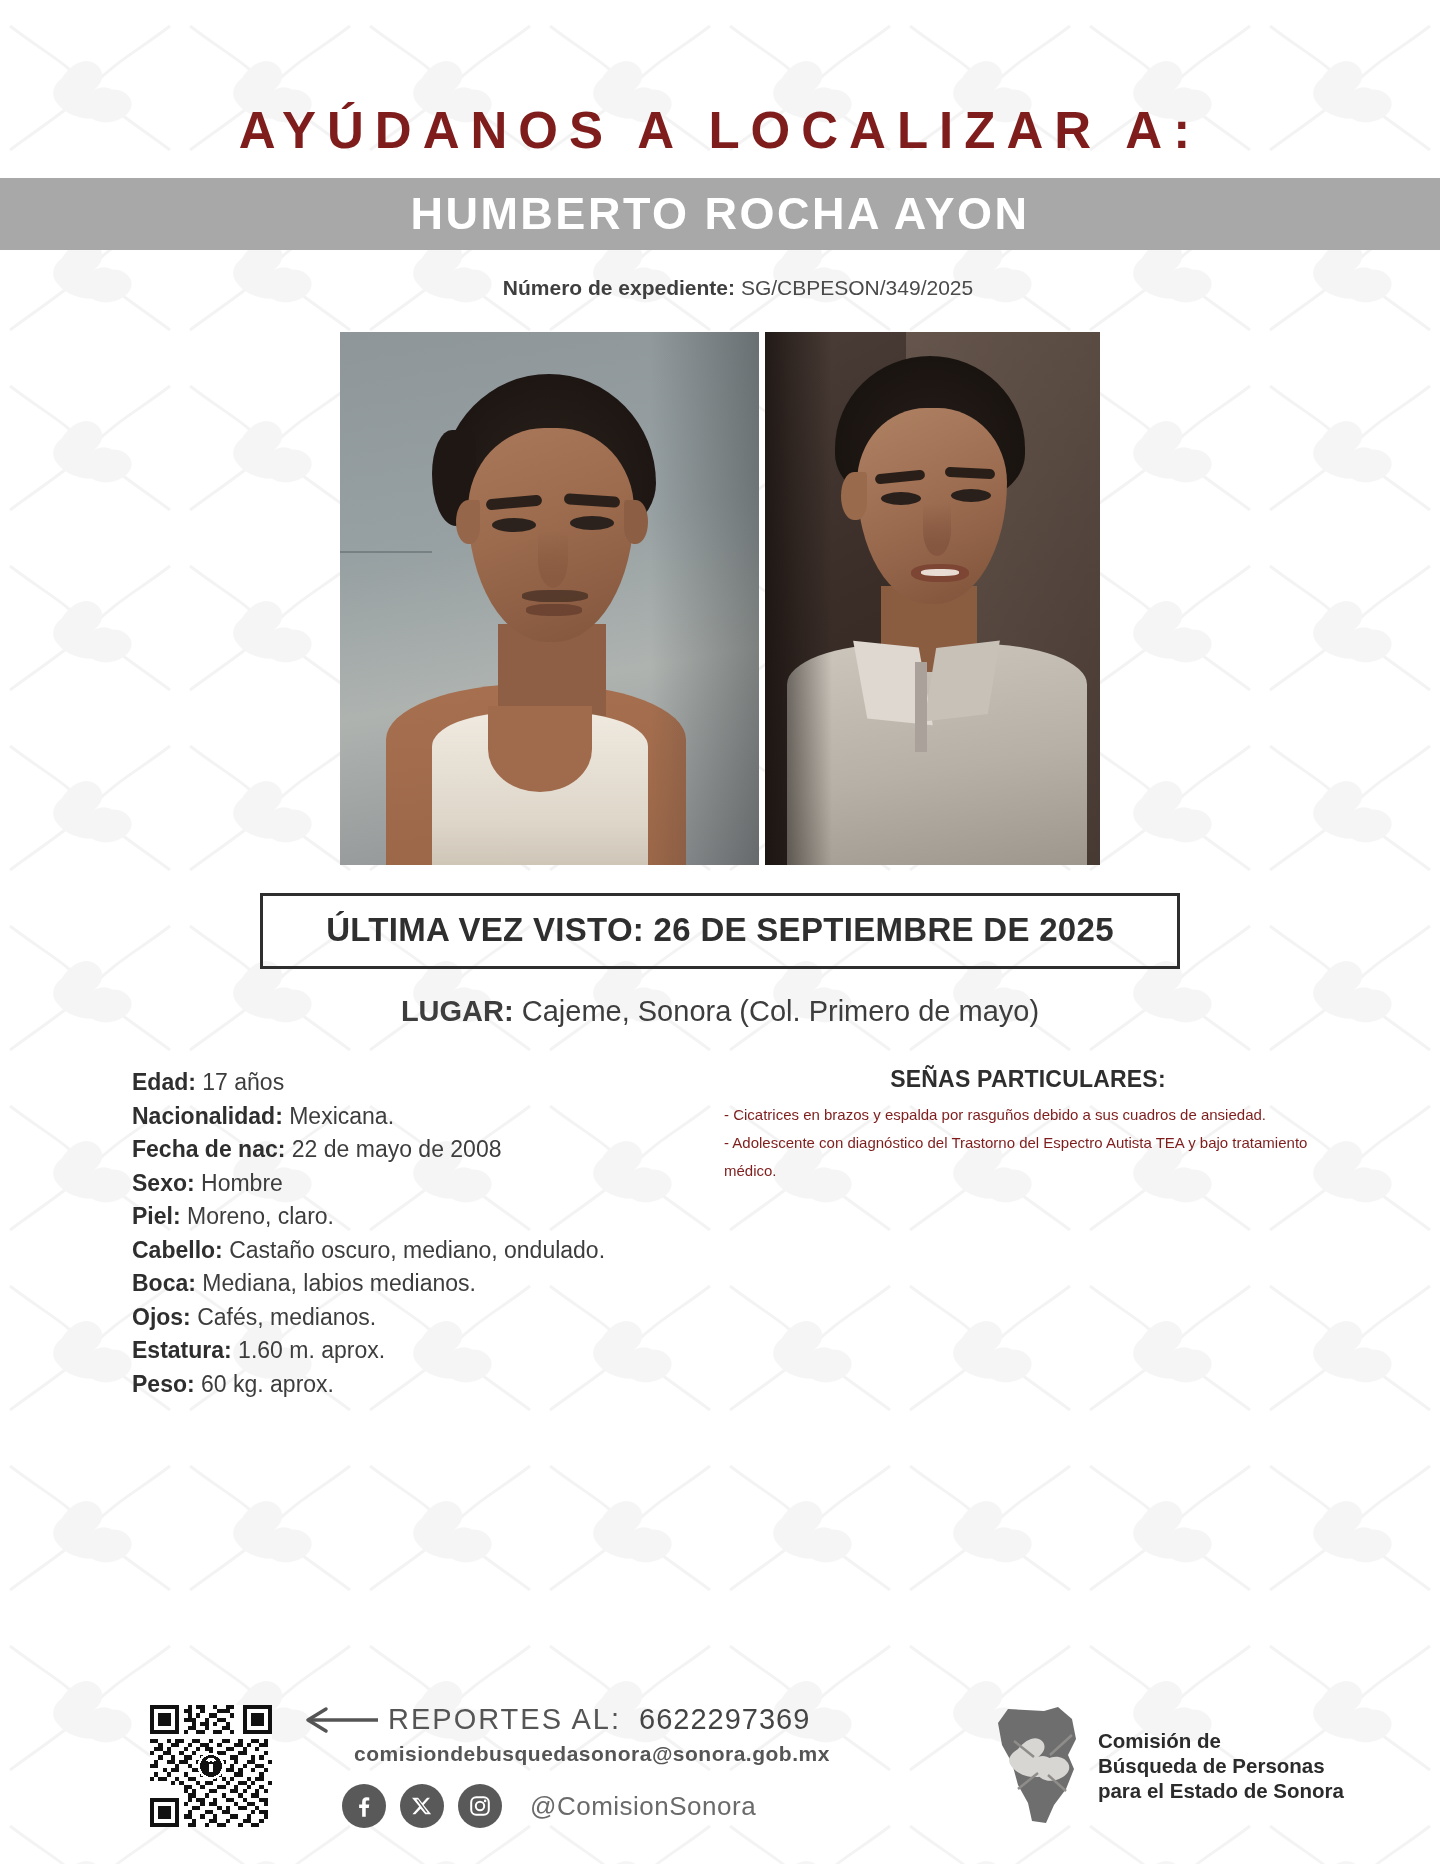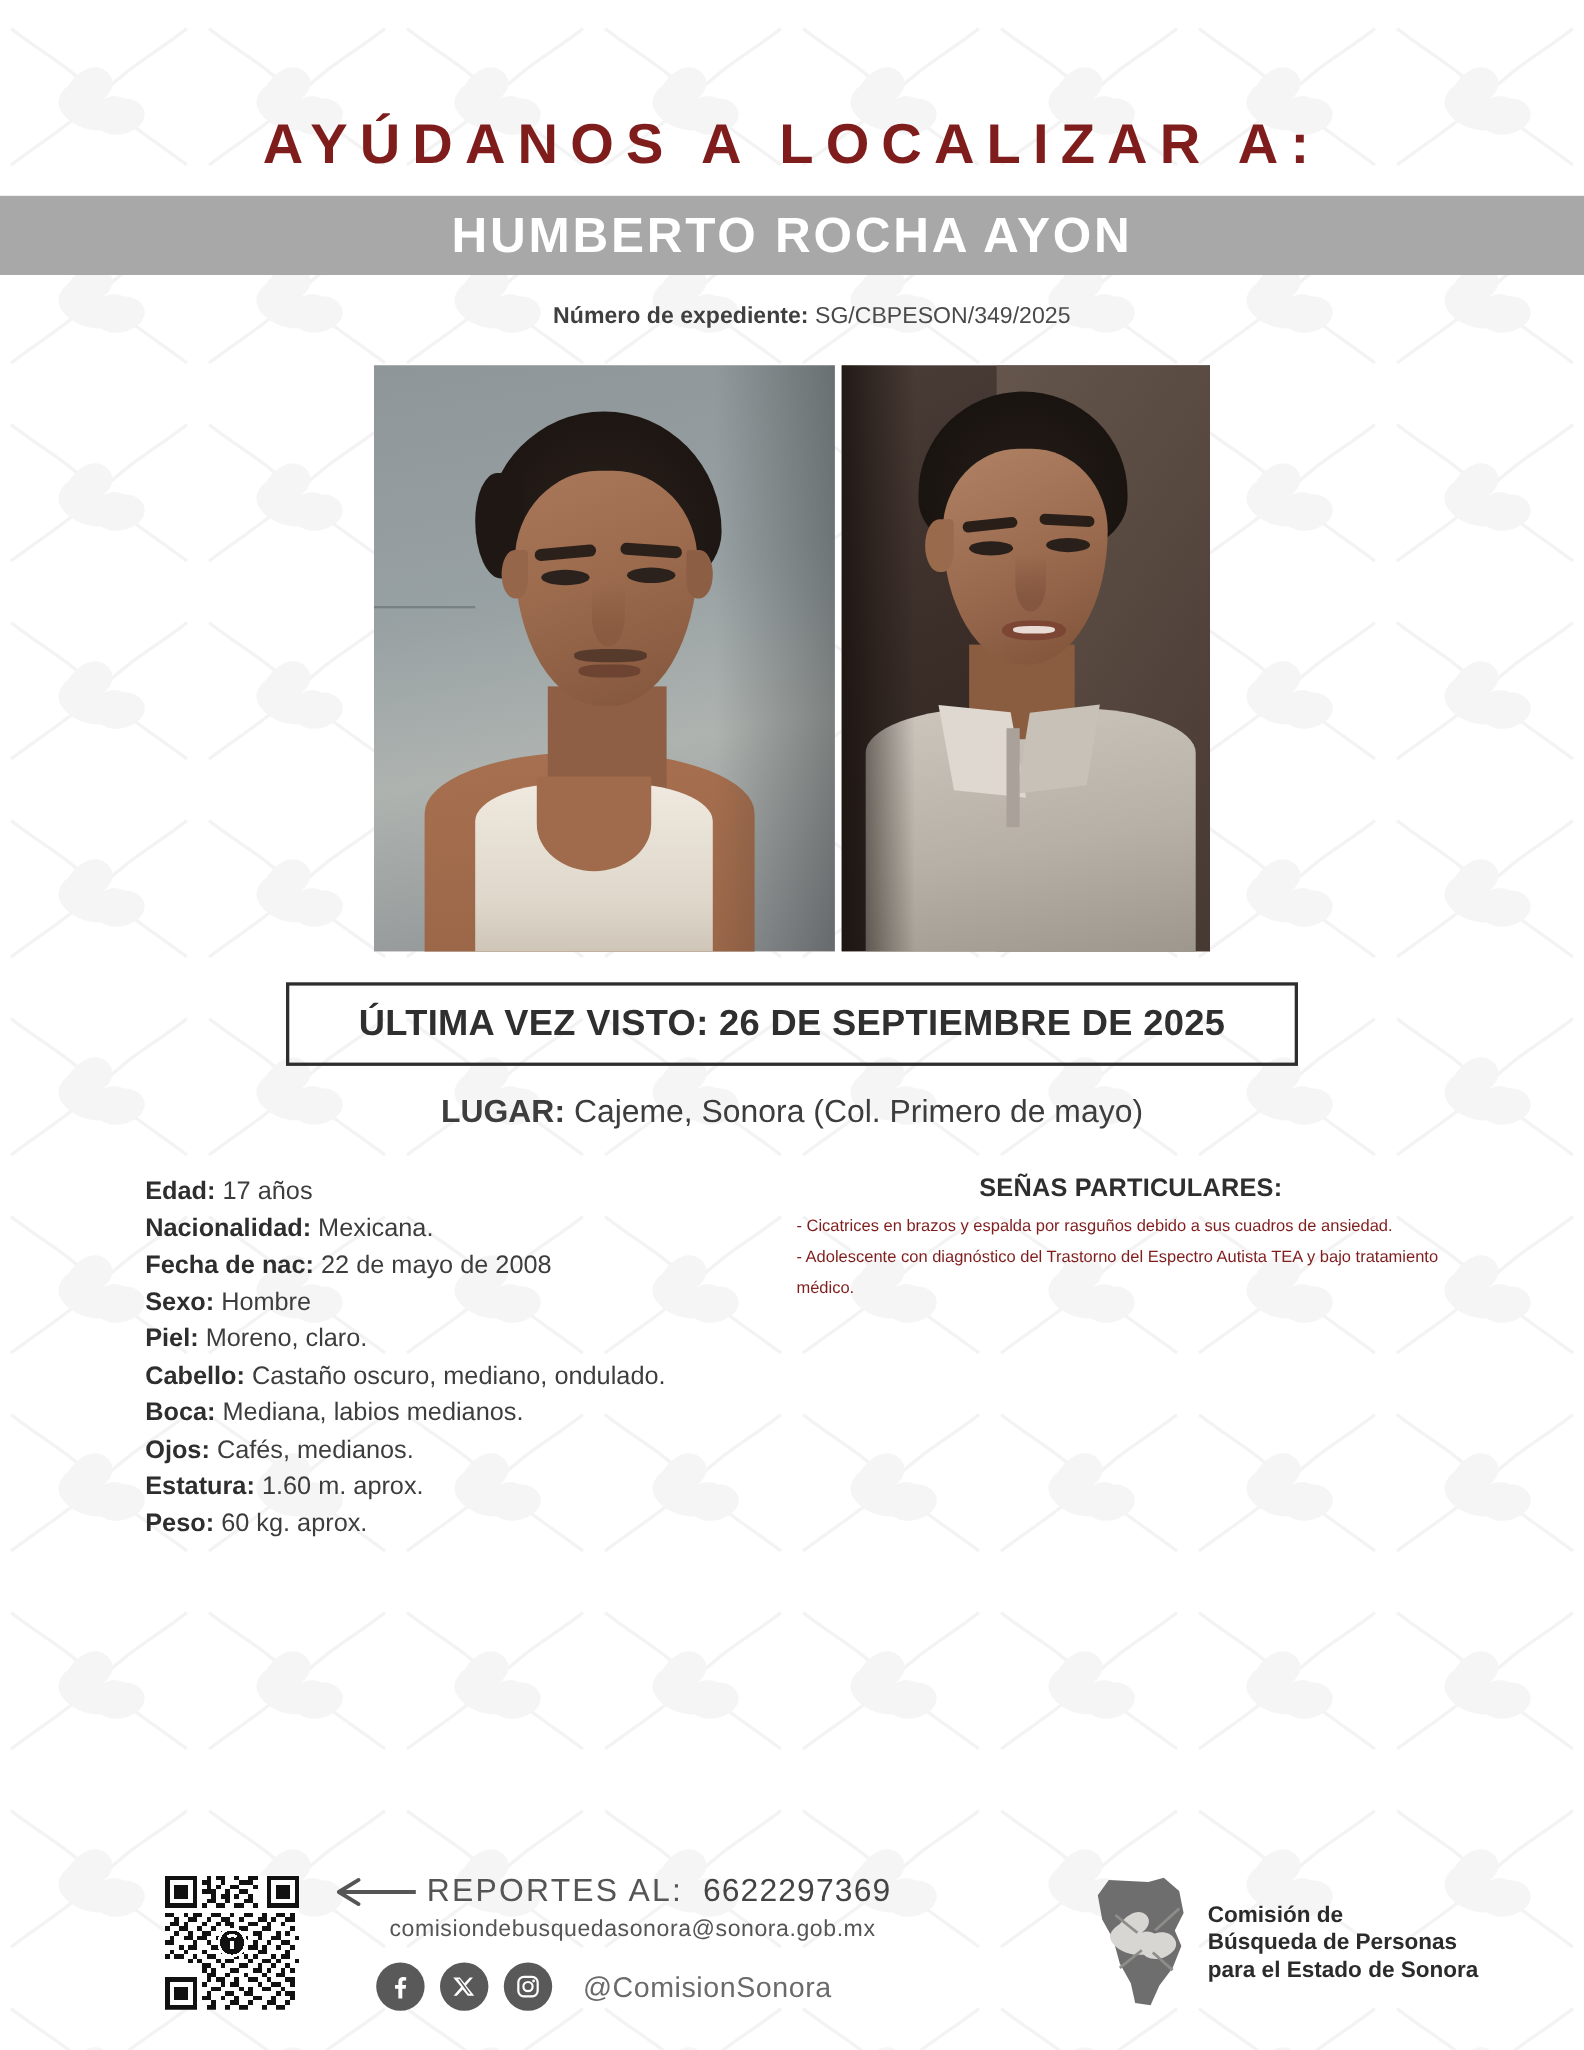--- a/index.html
+++ b/index.html
@@ -281,21 +281,21 @@
   .arrow-svg { flex: 0 0 auto; margin-right: 8px; }
   .reportes-label {
     font-size: 29px; color: #555555; letter-spacing: 2px; white-space: nowrap;
   }
   .reportes-phone {
     font-size: 29px; color: #444444; letter-spacing: 1px;
     margin-left: 18px; white-space: nowrap;
   }
   .email {
     margin-top: 6px; margin-left: 52px;
-    font-size: 21px; color: #555555; letter-spacing: .5px;
+    font-size: 21px; color: #555555; letter-spacing: .5px; font-weight: bold;
   }
   .socials {
     margin-top: 18px; margin-left: 40px;
     display: flex; align-items: center; gap: 14px;
   }
   .soc {
     width: 44px; height: 44px; border-radius: 50%;
     background: #595959;
     display: flex; align-items: center; justify-content: center;
     flex: 0 0 auto;

